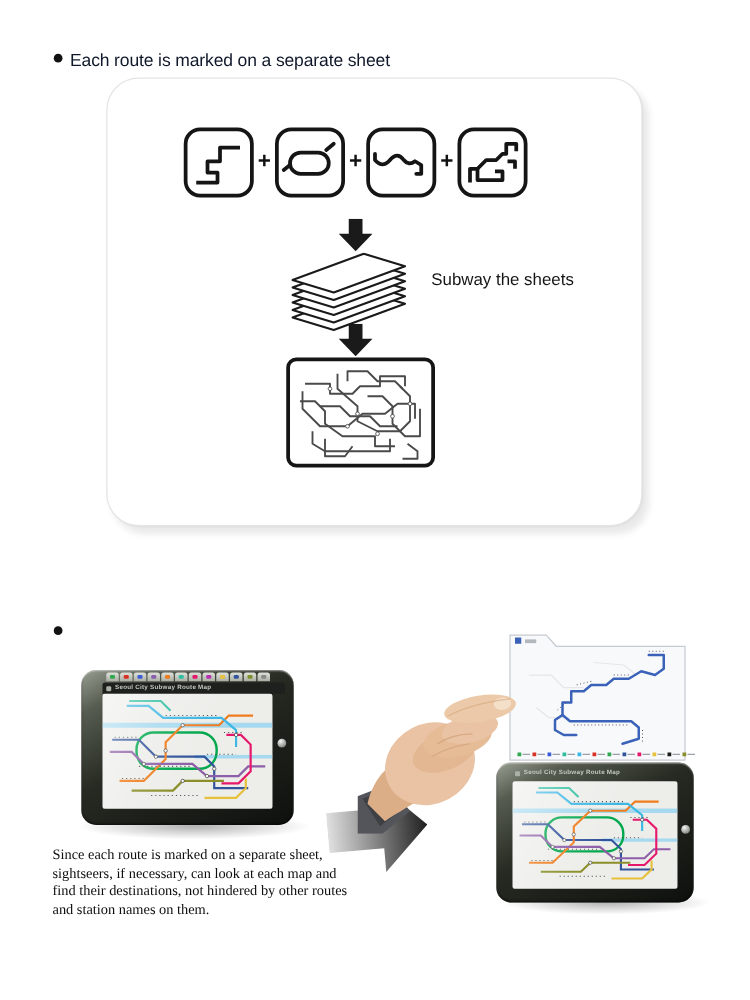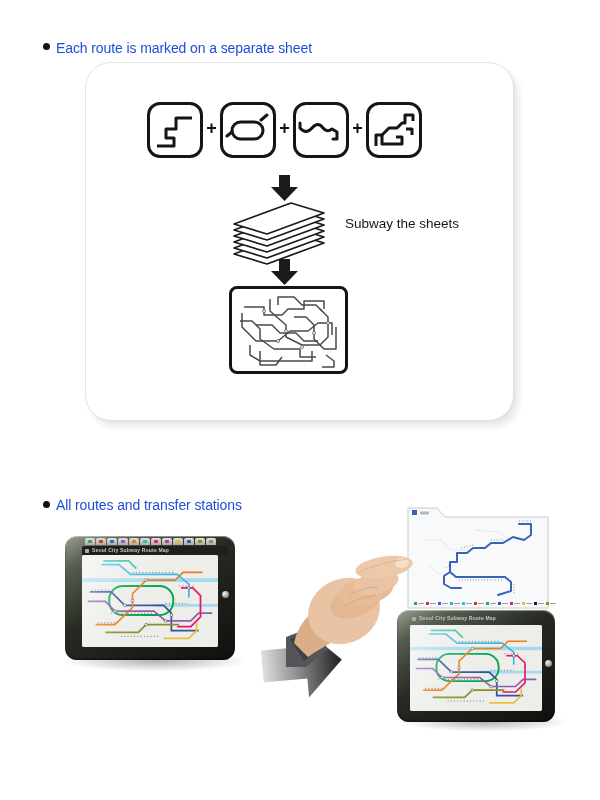--- a/index.html
+++ b/index.html
@@ -1,20 +1,20 @@
 <!DOCTYPE html>
 <html><head>
 <meta charset="utf-8">
 <style>
   html,body{margin:0;padding:0;background:#fff;}
   .page{position:relative;width:600px;height:800px;background:#ffffff;
         font-family:"Liberation Sans",sans-serif;overflow:hidden;}
   .abs{position:absolute;}
   .bullet-dot{position:absolute;width:7px;height:7px;border-radius:50%;background:#121212;}
-  .heading{position:absolute;font-size:14px;color:#1d4ed8;letter-spacing:-0.1px;white-space:nowrap;}
+  .heading{position:absolute;font-size:14px;color:#0f172a;letter-spacing:-0.1px;white-space:nowrap;}
 
   
   .panel{position:absolute;left:85px;top:62px;width:427px;height:357px;background:#fff;
          border:1px solid #e4e4e4;border-radius:26px;
          box-shadow:5px 6px 6px rgba(0,0,0,0.09), 1px 1px 0 rgba(0,0,0,0.03);}
   .ricon{position:absolute;top:39px;width:56px;height:56px;border:3px solid #151515;
          border-radius:13px;background:#fff;box-sizing:border-box;}
   .ricon svg{position:absolute;left:0;top:0;width:50px;height:50px;}
   .plus{position:absolute;top:55px;width:17px;text-align:center;font-size:18px;font-weight:700;color:#111;}
   .overlap-label{position:absolute;left:259px;top:153px;font-size:13.5px;color:#161616;white-space:nowrap;}
@@ -170,21 +170,20 @@
             <circle cx="82" cy="44" r="1.5"></circle>
           <circle cx="46" cy="52" r="1.5"></circle>
             <circle cx="70" cy="58" r="1.5"></circle>
             <circle cx="96" cy="34" r="1.5"></circle>
         </g>
       </svg>
     </div>
   </div>
 
   <span class="bullet-dot" style="left:43px;top:501px;"></span>
-  <div class="heading" style="left:56px;top:497px;">All routes and transfer stations</div>
 
   <div class="tab-shadow" style="left:58px;top:650px;width:194px;height:22px;"></div>
   <div class="tablet" style="left:65px;top:536px;width:170px;height:124px;">
     <div class="tabs-row" style="left:20px;top:2px;">
         <span class="sheet-tab">
           <span class="cdot" style="background: rgb(47, 168, 79);"></span>
         </span>
         <span class="sheet-tab">
           <span class="cdot" style="background: rgb(217, 48, 37);"></span>
         </span>
@@ -225,20 +224,26 @@
     </div>
     <div class="screen" style="left:17px;top:19px;width:136px;height:92px;">
       <svg viewBox="0 0 140 95" preserveAspectRatio="none">
           <use href="#metromap"></use>
         </svg>
       <div class="gloss"></div>
     </div>
     <span class="sidebtn" style="left:157px;top:55px;"></span>
   </div>
 
+  <div class="paragraph">
+    <div>Since each route is marked on a separate sheet,</div>
+    <div>sightseers, if necessary, can look at each map and</div>
+    <div>find their destinations, not hindered by other routes</div>
+    <div>and station names on them.</div>
+  </div>
 
   <svg class="abs" style="left:262px;top:626px;transform:rotate(-5deg);" width="80" height="74" viewBox="0 0 80 74">
     <defs>
       <linearGradient id="agrad" x1="0" y1="0" x2="1" y2="0">
         <stop offset="0" stop-color="#e0e0e0"></stop>
         <stop offset="0.45" stop-color="#8a8a8a"></stop>
         <stop offset="1" stop-color="#1f1f1f"></stop>
       </linearGradient>
     </defs>
     <polygon points="0,21 44,21 44,2 80,37 44,72 44,53 0,53" fill="url(#agrad)"></polygon>

